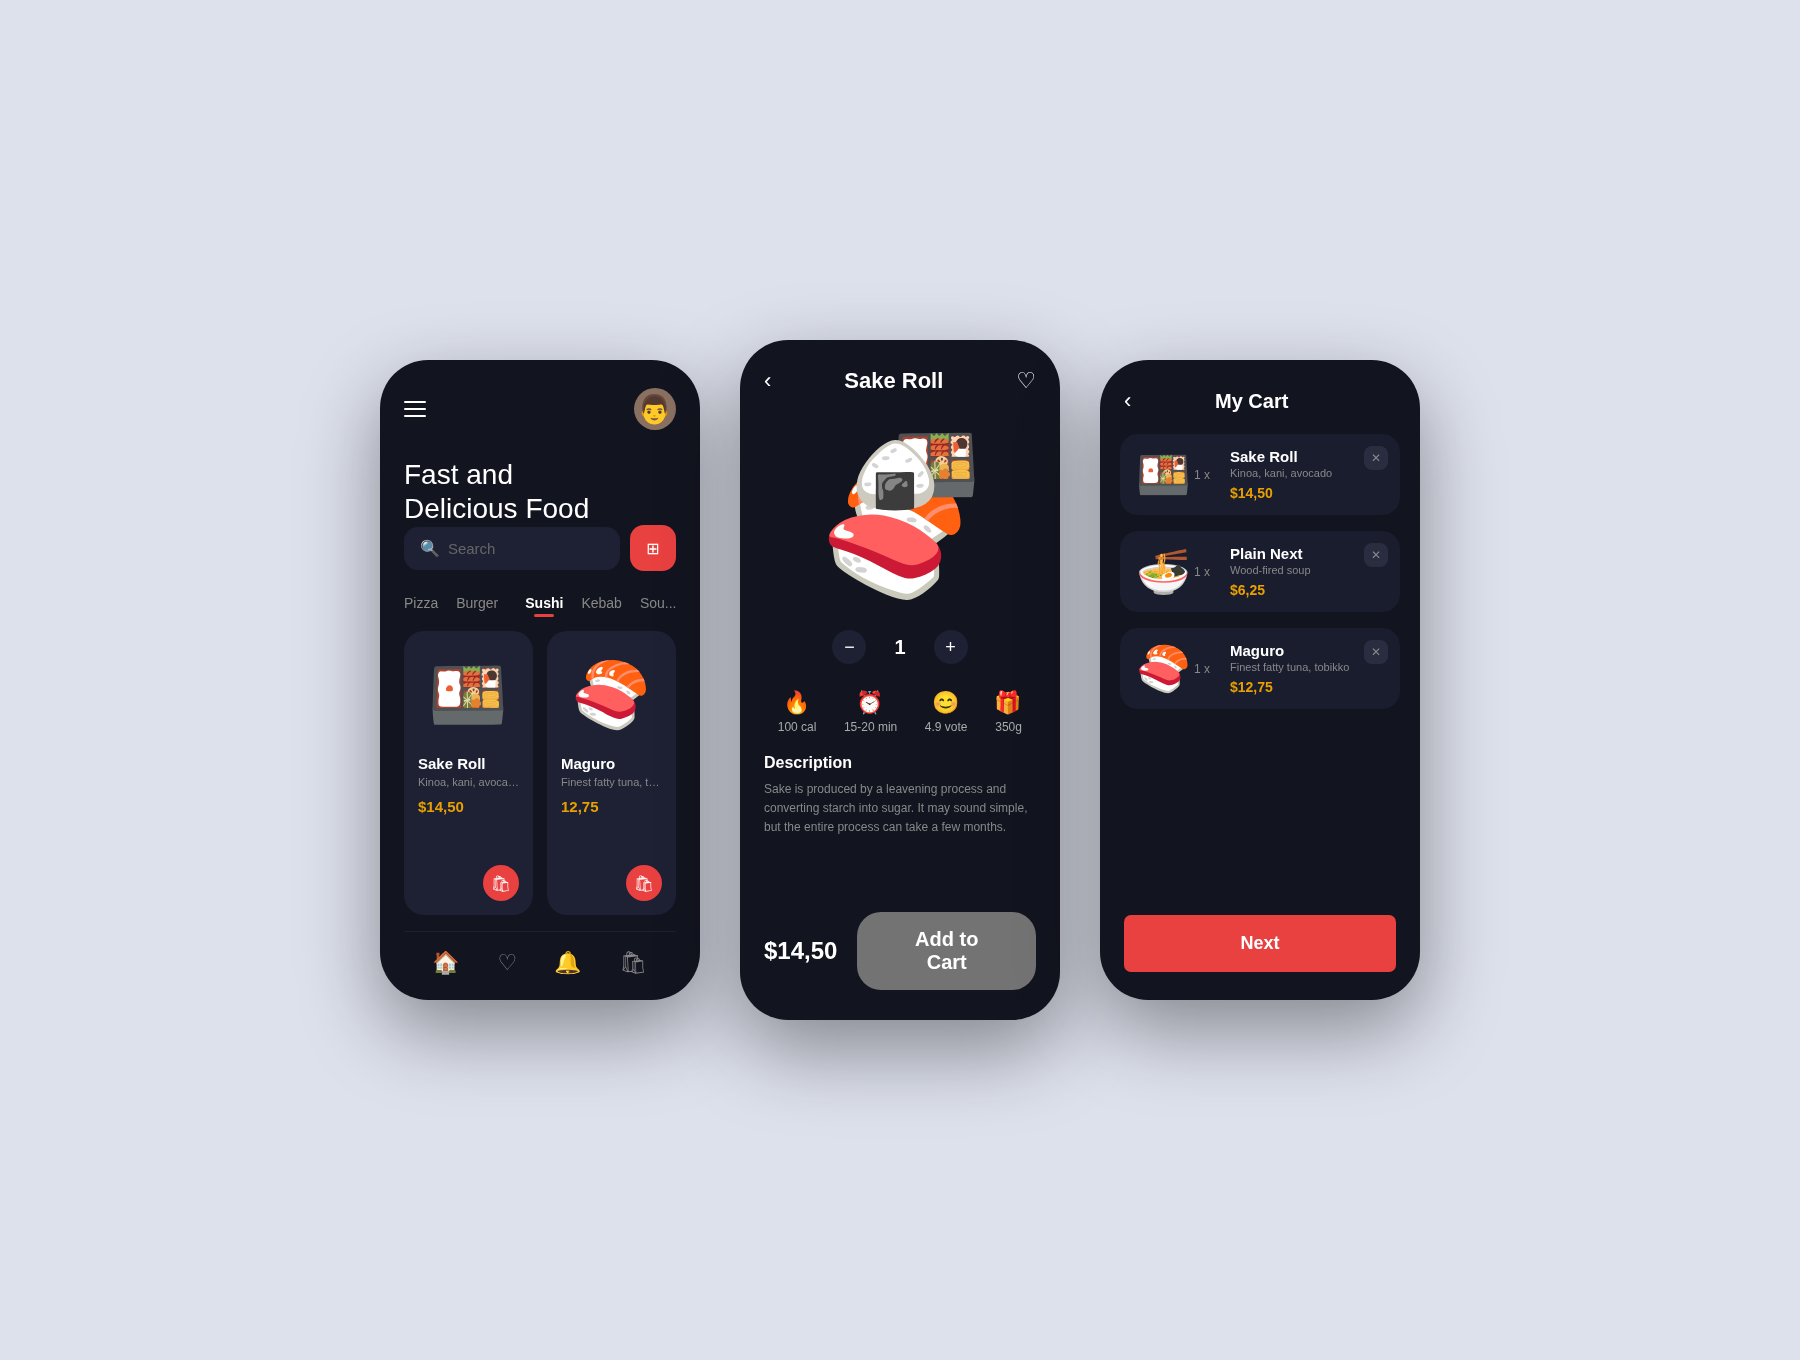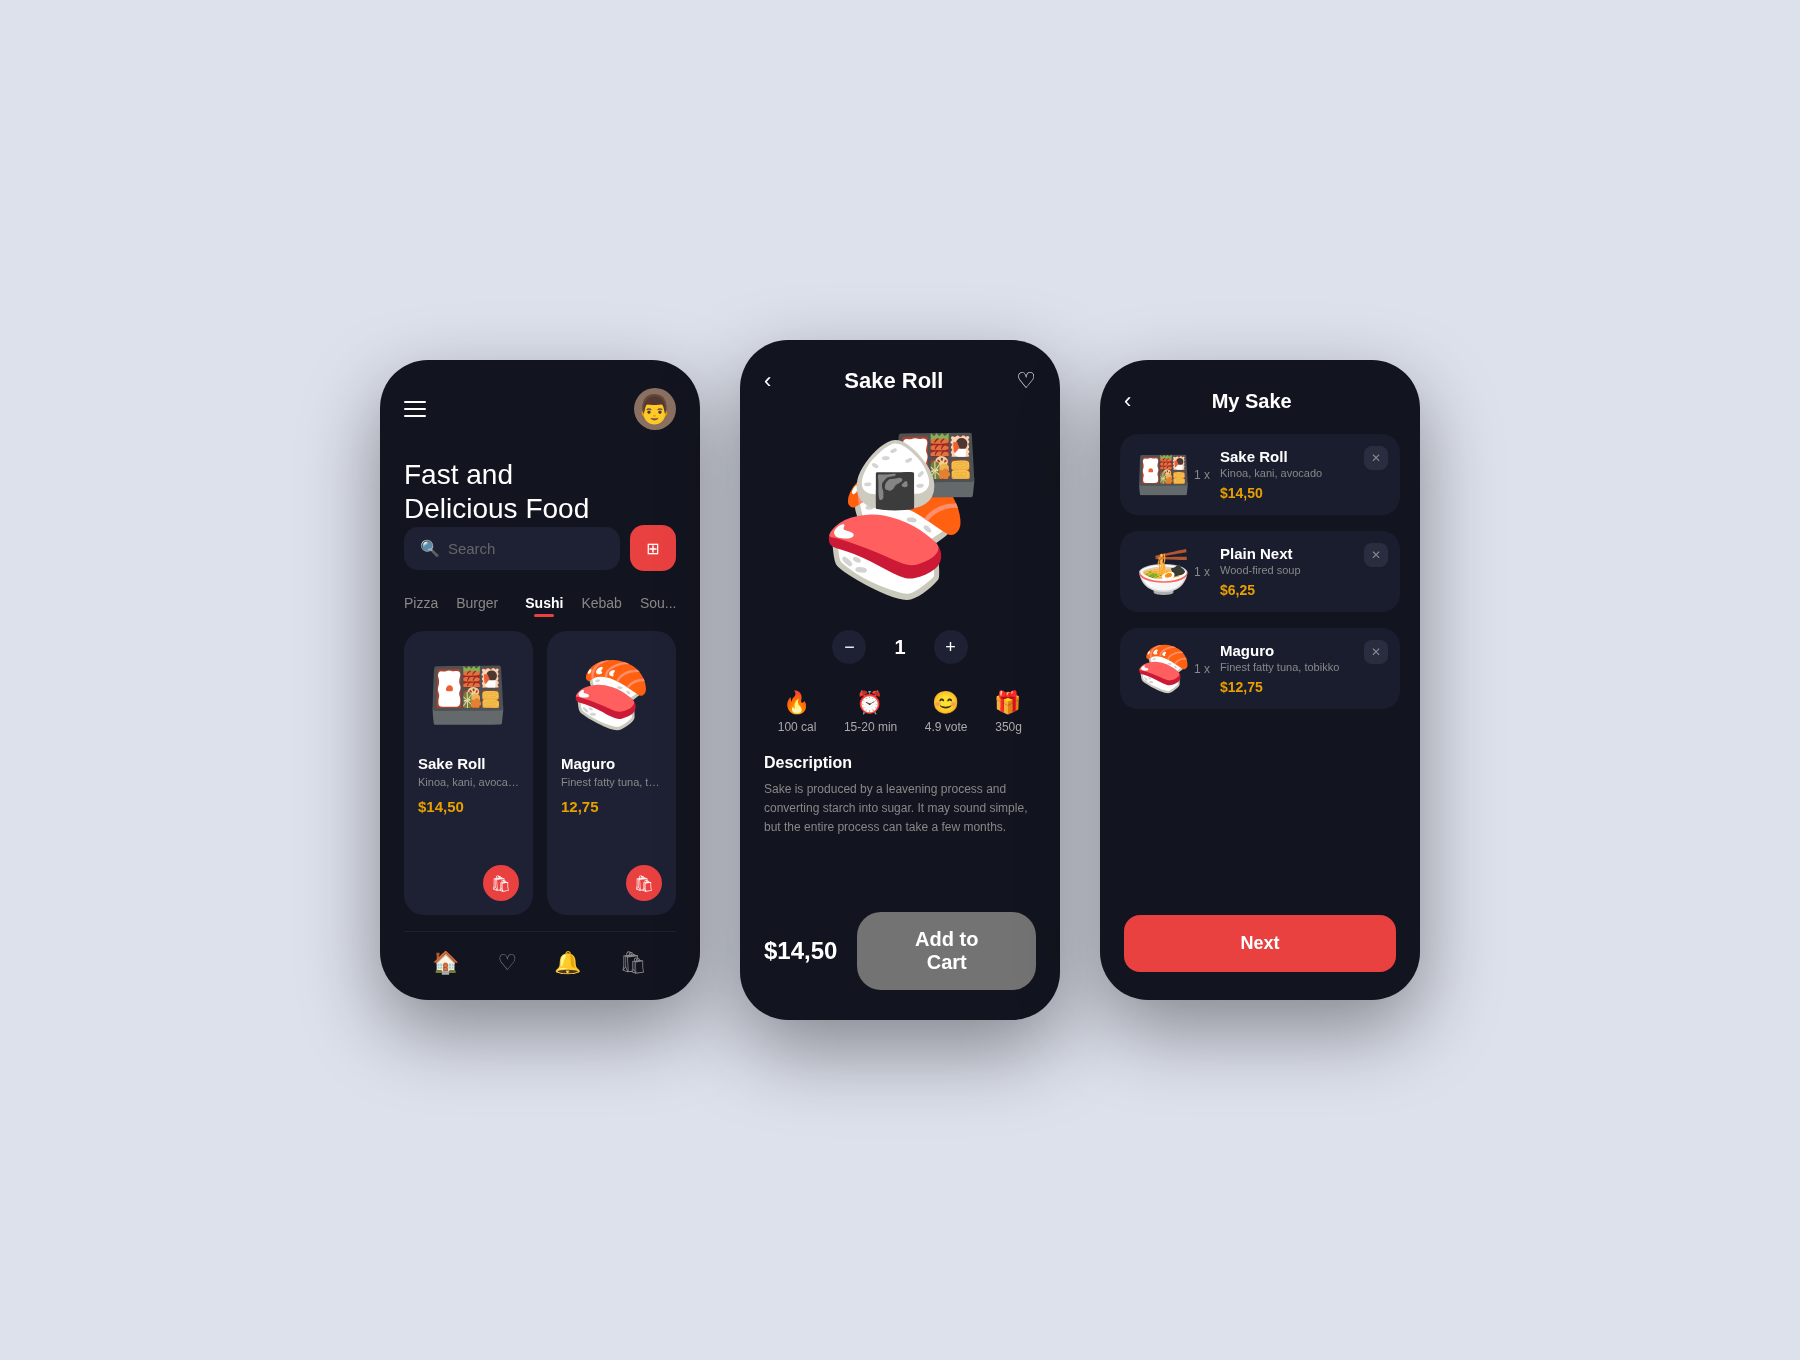--- a/index.html
+++ b/index.html
@@ -155,37 +155,37 @@
       display: flex; align-items: center; padding: 14px 14px;
       position: relative;
     }
     .cart-item-img { font-size: 44px; width: 60px; text-align: center; flex-shrink: 0; }
     .cart-item-info { flex: 1; padding: 0 10px; }
     .cart-item-name { color: #fff; font-size: 15px; font-weight: 700; margin-bottom: 2px; }
     .cart-item-sub { color: #888; font-size: 11px; margin-bottom: 6px; }
     .cart-item-price { color: #e8a000; font-size: 14px; font-weight: 700; }
     .cart-item-qty {
       color: #888; font-size: 12px;
-      display: flex; align-items: flex-end; gap: 4px; 
+      display: flex; align-items: flex-end; gap: 4px; margin-right: 10px;
     }
     .remove-btn {
       width: 24px; height: 24px; background: #2a2d40; border-radius: 8px;
       display: flex; align-items: center; justify-content: center;
       color: #888; font-size: 12px; cursor: pointer; border: none;
       position: absolute; top: 12px; right: 12px;
     }
 
     
     .cart-bottom { padding: 20px 24px 28px; }
     .total-row { margin-bottom: 16px; }
     .total-label { color: #888; font-size: 13px; margin-bottom: 4px; }
     .total-price { color: #fff; font-size: 26px; font-weight: 800; }
     .next-btn {
       width: 100%; background: #e94040; color: #fff; border: none;
-      border-radius: 16px; padding: 18px; font-size: 18px; font-weight: 700;
+      border-radius: 7px; padding: 18px; font-size: 18px; font-weight: 700;
       cursor: pointer;
     }
   </style>
 </head>
 <body>
 
 <div class="phone phone-1">
   <div class="p1-inner">
     <div class="p1-header">
       <div class="hamburger-icon">
@@ -306,21 +306,21 @@
       <span class="price-big">$14,50</span>
       <button class="add-cart-btn">Add to Cart</button>
     </div>
   </div>
 </div>
 
 <div class="phone phone-3">
   <div class="p3-inner">
     <div class="p3-header">
       <button class="back-btn">‹</button>
-      <span class="p3-title">My Sake</span>
+      <span class="p3-title">My Cart</span>
       <span style="width:24px;"></span>
     </div>
 
     <div class="cart-items">
 
       <div class="cart-item">
         <div class="cart-item-img">🍱</div>
         <div class="cart-item-qty">
           <span>1 x</span>
         </div>

